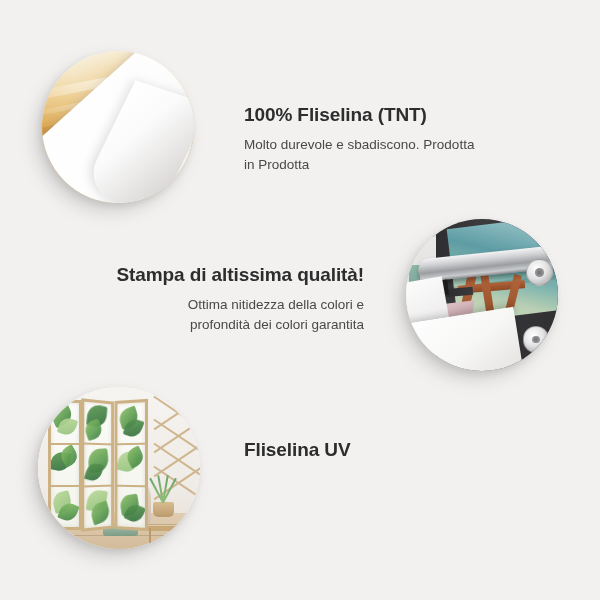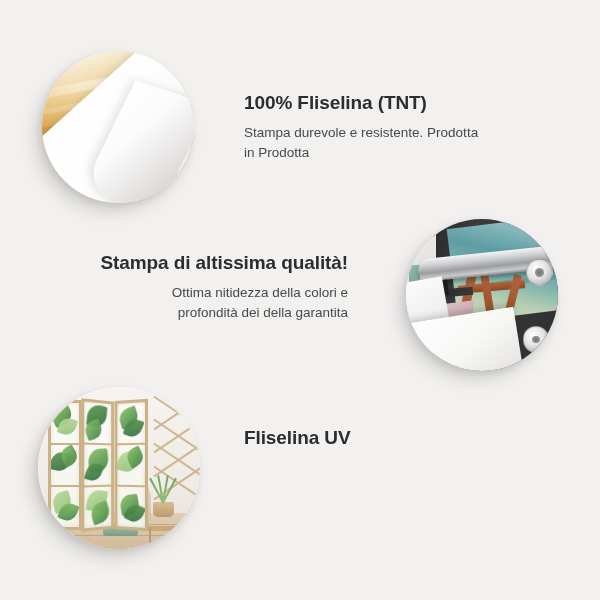--- a/index.html
+++ b/index.html
@@ -317,37 +317,37 @@
     left: -20%;
   }
   .b3 .cushion {
     position: absolute; left: 40%; bottom: 8%;
     width: 22%; height: 6%;
     background: linear-gradient(180deg, #9fb9a5, #7c9c86);
     border-radius: 3px;
   }
 
   
-  .txt { position: absolute; }
+  .txt { position: absolute; margin-top: 12px; }
   .txt h2 {
     margin: 0 0 9px 0;
     font-size: 19px;
     line-height: 1.15;
     font-weight: 700;
     color: #2d2d2d;
     letter-spacing: -0.1px;
   }
   .txt p {
     margin: 0;
     font-size: 13.5px;
     line-height: 1.48;
     color: #494949;
   }
   .t1 { left: 244px; top: 92px; width: 300px; text-align: left; }
-  .t2 { left: 44px; top: 252px; width: 304px; text-align: right; }
+  .t2 { left: 60px; top: 252px; width: 304px; text-align: right; }
   .t3 { left: 244px; top: 427px; width: 300px; text-align: left; }
 </style>
 </head>
 <body>
 
 <div class="stage">
 
   <div class="badge b1">
     <div class="scene">
       <div class="paper-base"></div>
@@ -359,21 +359,21 @@
       <div class="peel-shade"></div>
       <div class="peel-white"></div>
       <div class="peel-curl"></div>
       <div class="gloss"></div>
     </div>
   </div>
 
   <div class="txt t1">
     <h2>100% Fliselina (TNT)</h2>
     <p>
-      <span>Stampa durevole e resistente. Prodotta</span><br>
+      <span>Molto durevole e sbadiscono. Prodotta</span><br>
       <span>in Prodotta</span>
     </p>
   </div>
 
   <div class="badge b2">
     <div class="scene">
       <div class="bg-wall"></div>
       <div class="machine-body"></div>
 
       <div class="print-art">
@@ -409,21 +409,21 @@
 
       <div class="sheet-white-left"></div>
       <div class="sheet-white-front"></div>
     </div>
   </div>
 
   <div class="txt t2">
     <h2>Stampa di altissima qualità!</h2>
     <p>
       <span>Ottima nitidezza della colori e</span><br>
-      <span>profondità dei della garantita</span>
+      <span>profondità dei colori garantita</span>
     </p>
   </div>
 
   <div class="badge b3">
     <div class="scene">
       <div class="room"></div>
       <div class="floor">
         <div class="floor-line" style="top:30%"></div>
         <div class="floor-line" style="top:62%"></div>
       </div>

